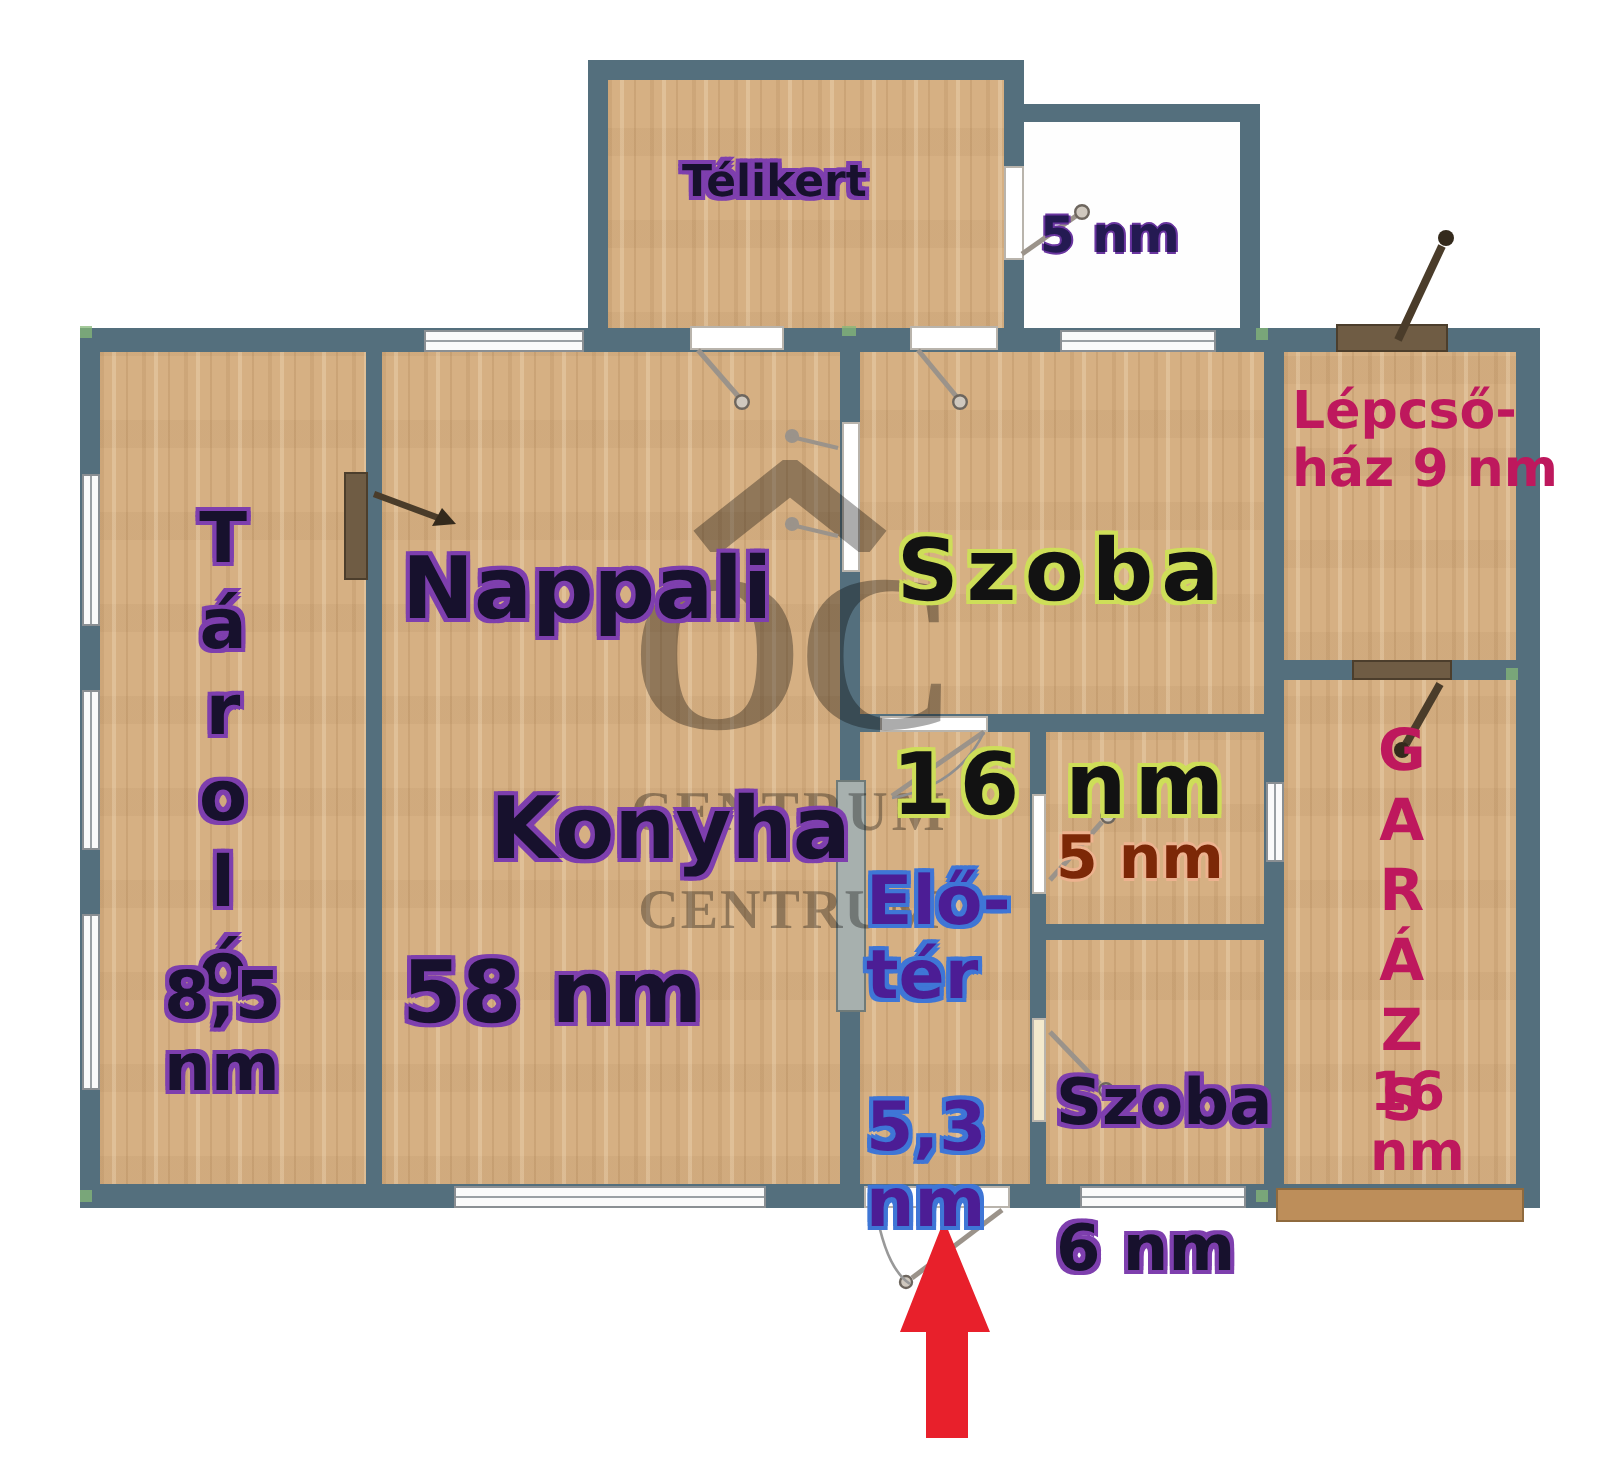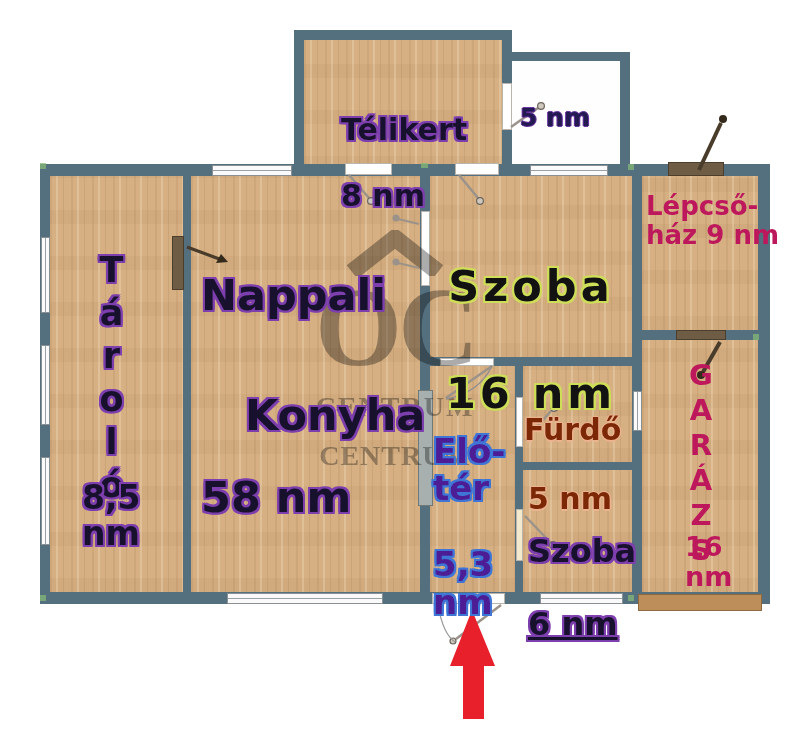--- a/index.html
+++ b/index.html
@@ -151,23 +151,22 @@
 
   <div class="abs wm" style="left:300px;top:230px;width:190px;font-family:Liberation Serif, serif;">
     <svg width="190" height="46" viewBox="0 0 190 46" style="display:block;">
       <polyline points="52,42 95,8 138,42" fill="none" stroke="#5f5f5f" stroke-width="17"></polyline>
     </svg>
     <div style="font-size:112px;line-height:.92;letter-spacing:-4px;">OC</div>
     <div style="font-size:28px;margin-top:12px;letter-spacing:2px;">CENTRUM</div>
     <div style="font-size:28px;margin-top:17px;letter-spacing:1px;">CENTRUM</div>
   </div>
 
-  <div class="abs lbl lbl-purple" style="left:341px;top:80px;font-size:30px;">
+  <div class="abs lbl lbl-purple" style="left:341px;top:56px;font-size:22px;">
     <span style="display:block;">Télikert</span>
-    <span style="display:block;">8 nm</span>
   </div>
 
   <div class="abs lbl lbl-indigo" style="left:520px;top:76px;font-size:25px;">
     <span style="display:block;">5 nm</span>
   </div>
 
   <div class="abs lbl lbl-black" style="left:646px;top:192px;font-size:26px;line-height:1.12;">Lépcső-
 ház 9 nm</div>
 
   <div class="abs lbl lbl-green" style="left:430px;top:206px;width:202px;text-align:center;font-size:43px;letter-spacing:4px;line-height:1.25;">
@@ -183,27 +182,26 @@
   <div class="abs lbl lbl-purple" style="left:82px;top:480px;width:76px;font-size:33px;">8,5 nm</div>
 
   <div class="abs lbl lbl-blue" style="left:433px;top:394px;font-size:34px;line-height:1.14;">
     <span class="lbl" style="display:block;">Elő-
 tér</span>
     <span class="lbl" style="display:block;">5,3
 nm</span>
   </div>
 
   <div class="abs lbl lbl-bath" style="left:524px;top:378px;font-size:30px;line-height:1.15;">
-    <span style="display:block;">Fürdő</span>
     <span style="display:block;margin-left:4px;">5 nm</span>
   </div>
 
   <div class="abs lbl lbl-purple" style="left:528px;top:496px;font-size:32px;line-height:1.15;">
     <span style="display:block;">Szoba</span>
-    <span style="display:block;text-decoration:underline;">6 nm</span>
+    <span style="display:block;">6 nm</span>
   </div>
 
   <div class="abs lbl lbl-black vert" style="left:684px;top:358px;font-size:29px;letter-spacing:1px;height:180px;">GARÁZS</div>
   <div class="abs lbl lbl-black" style="left:685px;top:532px;width:52px;font-size:27px;">16 nm</div>
 
   <svg class="overlay" width="800" height="729" viewBox="0 0 800 729" style="z-index:36;">
     <polygon points="472,610 495,666 484,666 484,719 463,719 463,666 450,666" fill="#e8202b"></polygon>
   </svg>
 
 </div>

